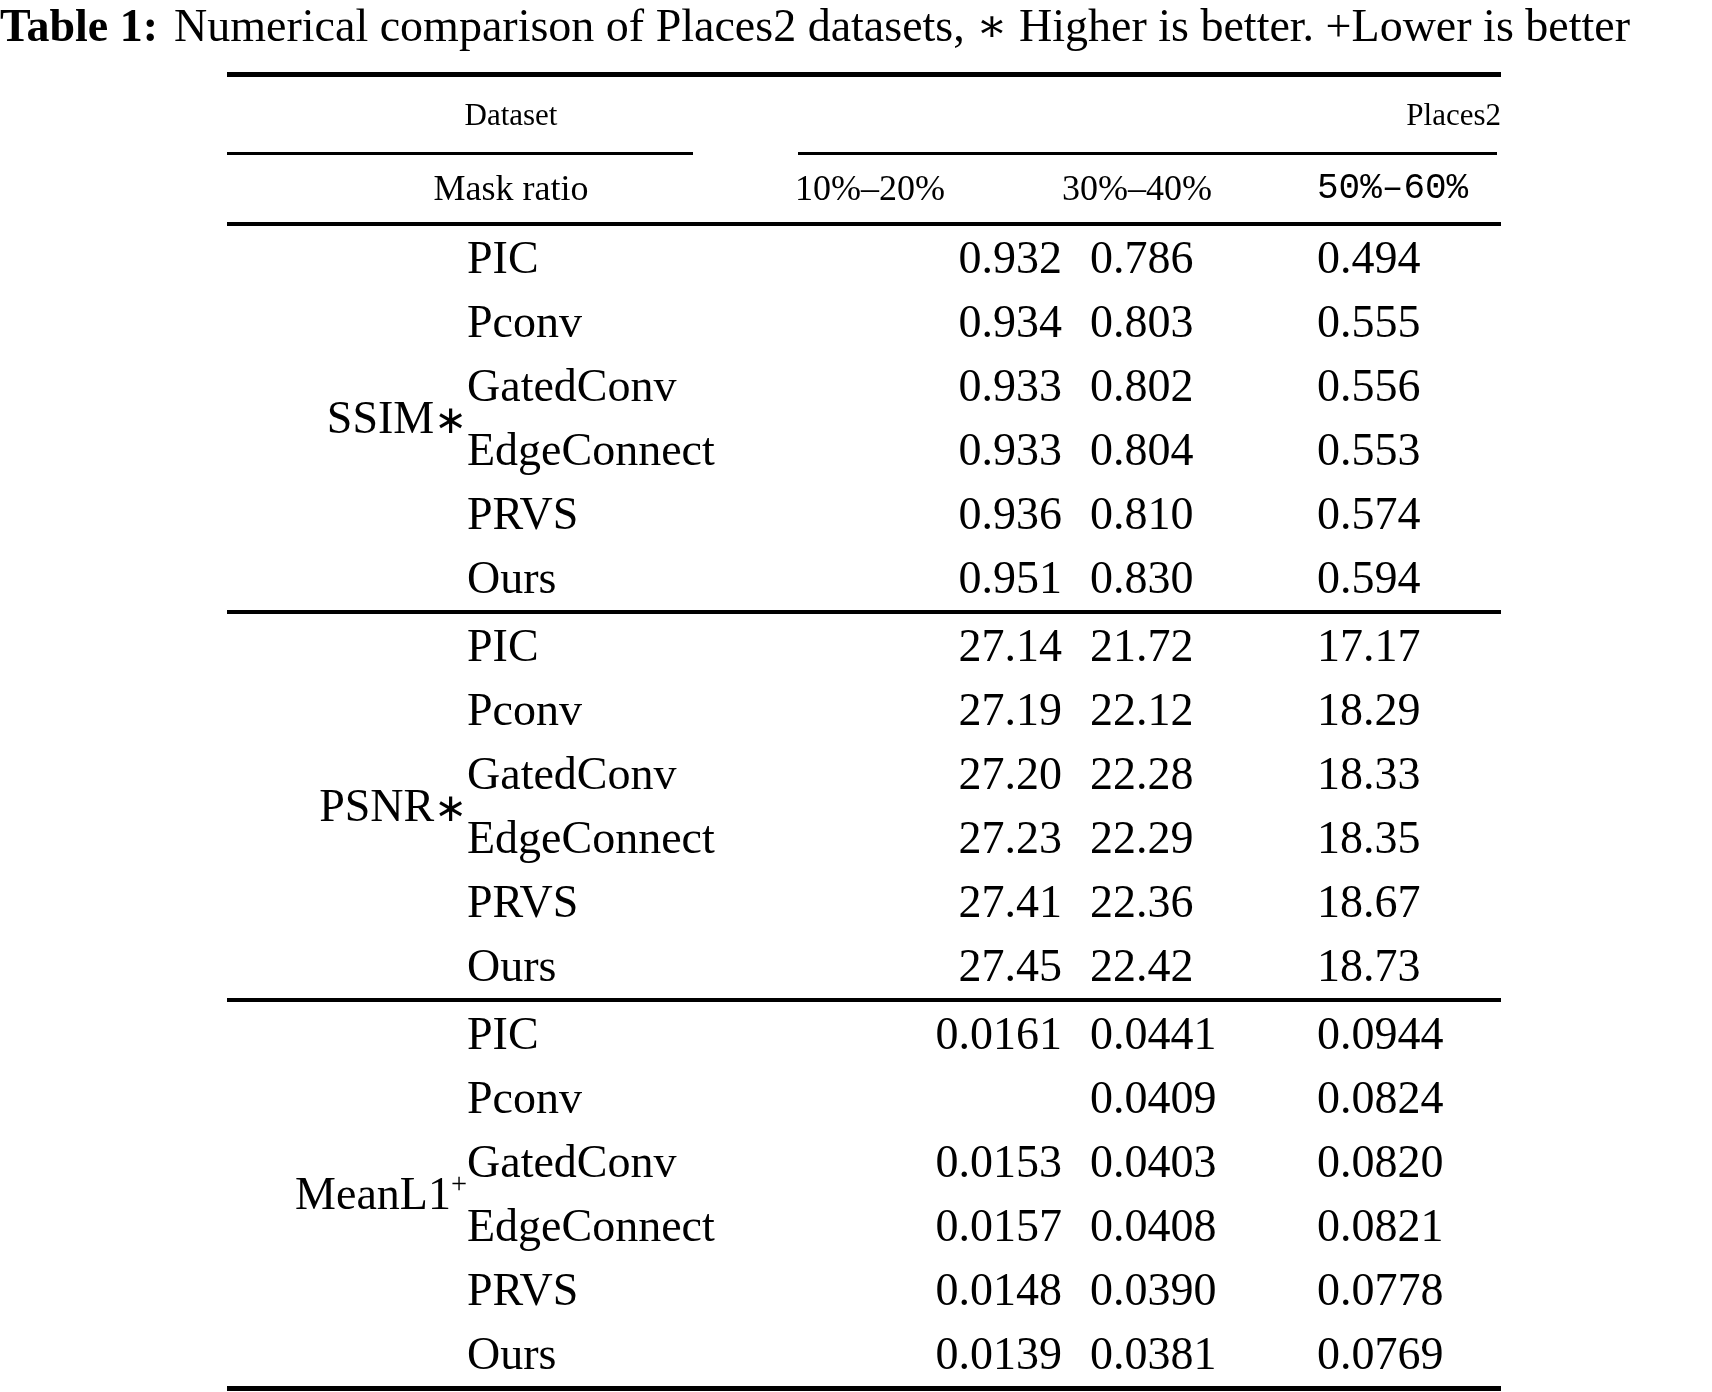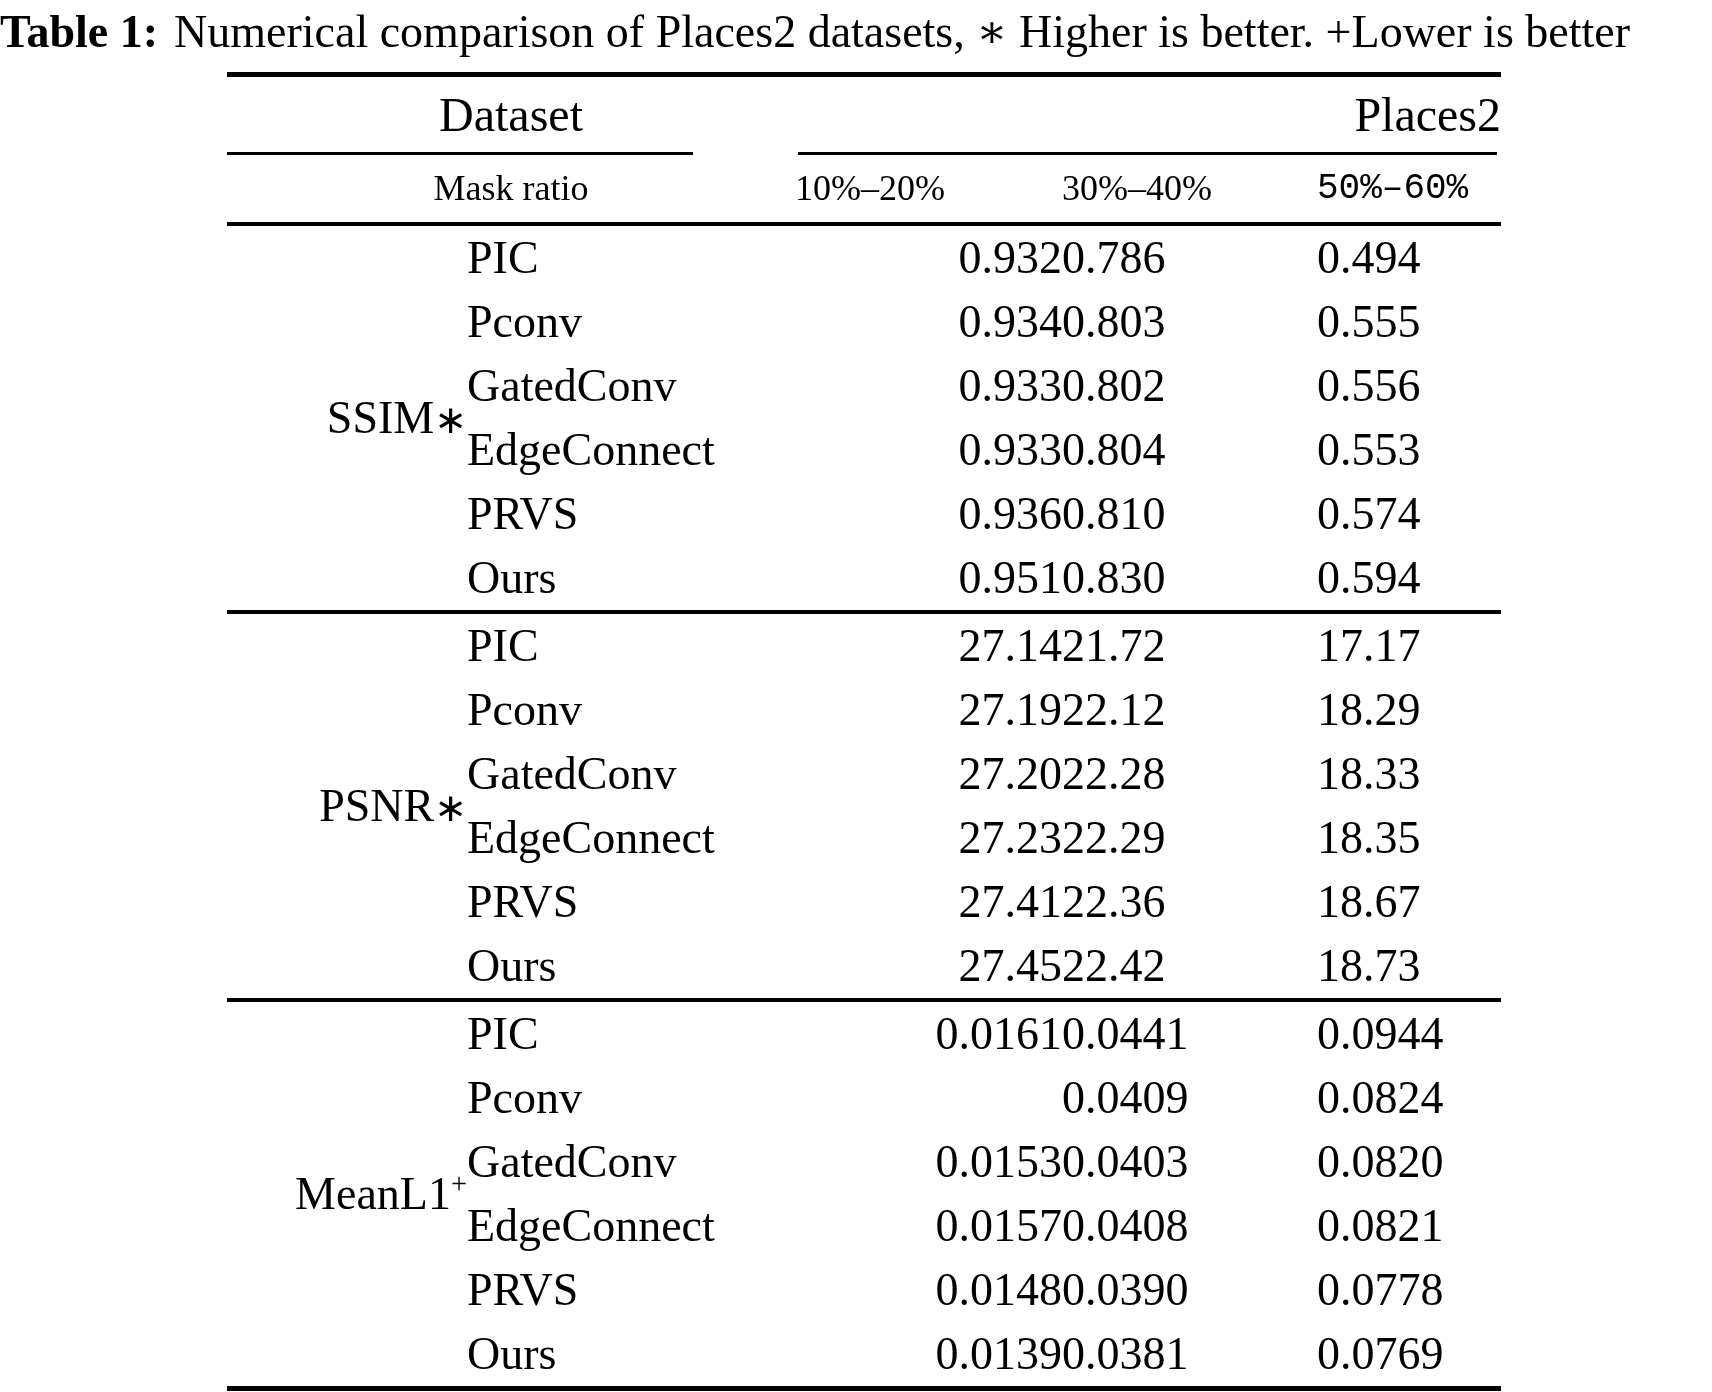--- a/index.html
+++ b/index.html
@@ -11,21 +11,20 @@
     overflow: hidden;
     font-family: "Liberation Serif", "DejaVu Serif", serif;
     color: #000000;
   }
   .page { position: relative; width: 1712px; height: 1392px; }
 
   
   .caption {
     height: 72px;
     box-sizing: border-box;
-    padding-top: 6px;
     font-size: 46px;
     line-height: 1.15;
     white-space: nowrap;
     overflow: hidden;
   }
   .cap-label { font-weight: bold; margin-right: 16px; }
 
   
   .tbl {
     margin-left: 227px;
@@ -35,21 +34,21 @@
   }
   .rule { background: #000; width: 100%; }
   .rule.thick { height: 5px; }
   .rule.mid   { height: 4px; }
 
   .grid5 {
     display: grid;
     grid-template-columns: 240px 328px 267px 255px 184px;
   }
 
-  .hrow1 { height: 75px; line-height: 75px; font-size: 48px; }
+  .hrow1 { height: 75px; line-height: 75px; font-size: 31px; }
   .hrow2 { height: 67px; line-height: 67px; font-size: 36px; }
   .h-span { grid-column: 1 / 3; text-align: center; }
   .h-group { grid-column: 3 / 6; text-align: right; }
   .ratio-1 { grid-column: 3; }
   .ratio-2 { grid-column: 4; }
   .ratio-3 { grid-column: 5; font-family: Liberation Mono, monospace; }
 
   
   .cmids { position: relative; height: 3px; }
   .cmid { position: absolute; top: 0; height: 3px; background: #000; }
@@ -58,21 +57,21 @@
 
   
   .sec {
     grid-template-rows: repeat(6, 64px);
     font-size: 46px;
     line-height: 64px;
   }
   .metric { grid-column: 1; grid-row: 1 / 7; align-self: center; line-height: 1; text-align: right; }
   .method { grid-column: 2; }
   .v1 { grid-column: 3; text-align: right; }
-  .v2 { grid-column: 4; }
+  .v2 { grid-column: 4; margin-left: 28px; }
   .v3 { grid-column: 5; }
 
   .ast { font-size: 0.85em; font-family: "DejaVu Sans", sans-serif; }
   .sup { font-size: 0.62em; vertical-align: super; line-height: 0; }
 </style>
 </head>
 <body>
 
 <div class="page">
 

